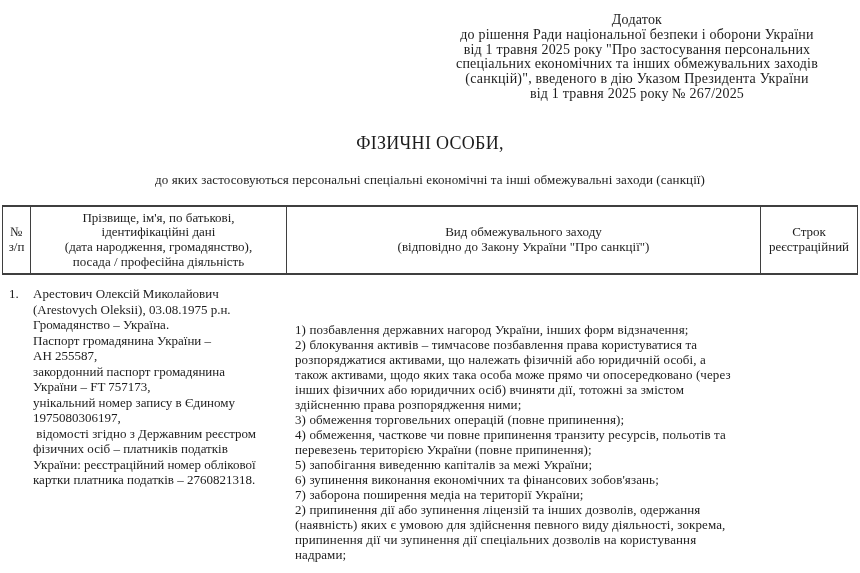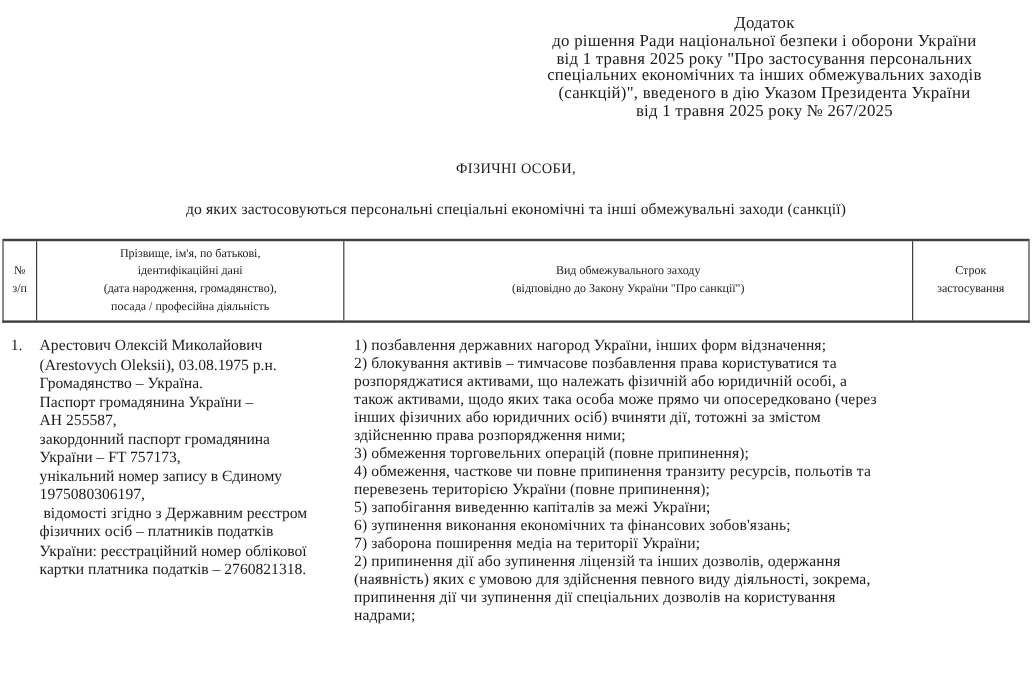--- a/index.html
+++ b/index.html
@@ -18,21 +18,21 @@
     margin: 13px 4px 0 auto;
     text-align: center;
     font-size: 14px;
     line-height: 14.8px;
     letter-spacing: 0.2px;
   }
 
   .doc-title {
     margin-top: 31px;
     text-align: center;
-    font-size: 12px;
+    font-size: 18px;
     letter-spacing: 0.3px;
   }
   .doc-subtitle {
     margin-top: 18px;
     text-align: center;
     font-size: 13px;
     letter-spacing: 0.1px;
   }
 
   .doc-table {
@@ -45,37 +45,37 @@
     border-bottom: 2px solid #3f3f3f;
     border-left: 1px solid #3f3f3f;
     border-right: 1px solid #3f3f3f;
   }
   .th {
     border-right: 1px solid #3f3f3f;
     display: flex;
     align-items: center;
     justify-content: center;
     text-align: center;
-    font-size: 10px;
+    font-size: 13px;
     line-height: 14.6px;
     padding: 4px 3px;
     white-space: pre-line;
   }
   .th:last-child { border-right: none; }
 
   .tbody {
     display: grid;
     grid-template-columns: 28px 256px 474px 1fr;
     padding-top: 11px;
   }
   .cell { font-size: 13px; }
   .cell-num { padding-left: 7px; line-height: 15.5px; }
   .cell-identity { padding-left: 3px; line-height: 15.5px; }
   .cell-identity > div { white-space: pre-wrap; }
-  .cell-measures { padding-left: 9px; padding-right: 26px; line-height: 15px; letter-spacing: 0.1px; }
+  .cell-measures { padding-left: 9px; padding-right: 26px; line-height: 15px; letter-spacing: 0.1px; margin-top: 36px; }
   .cell-duration { padding-left: 9px; line-height: 15.5px; }
 </style>
 </head>
 <body>
 
 <div class="page">
 
   <div class="appendix">
       <div>Додаток</div>
       <div>до рішення Ради національної безпеки і оборони України</div>
@@ -94,21 +94,21 @@
     <div class="thead">
       <div class="th">№
 з/п</div>
       <div class="th">Прізвище, ім'я, по батькові,
 ідентифікаційні дані
 (дата народження, громадянство),
 посада / професійна діяльність</div>
       <div class="th">Вид обмежувального заходу
 (відповідно до Закону України "Про санкції")</div>
       <div class="th">Строк
-застосування</div>
+реєстраційний</div>
     </div>
 
     <div class="tbody">
       <div class="cell cell-num">1.</div>
       <div class="cell cell-identity">
           <div>Арестович Олексій Миколайович</div>
           <div>(Arestovych Oleksii), 03.08.1975 р.н.</div>
           <div>Громадянство – Україна.</div>
           <div>Паспорт громадянина України –</div>
           <div>АН 255587,</div>

